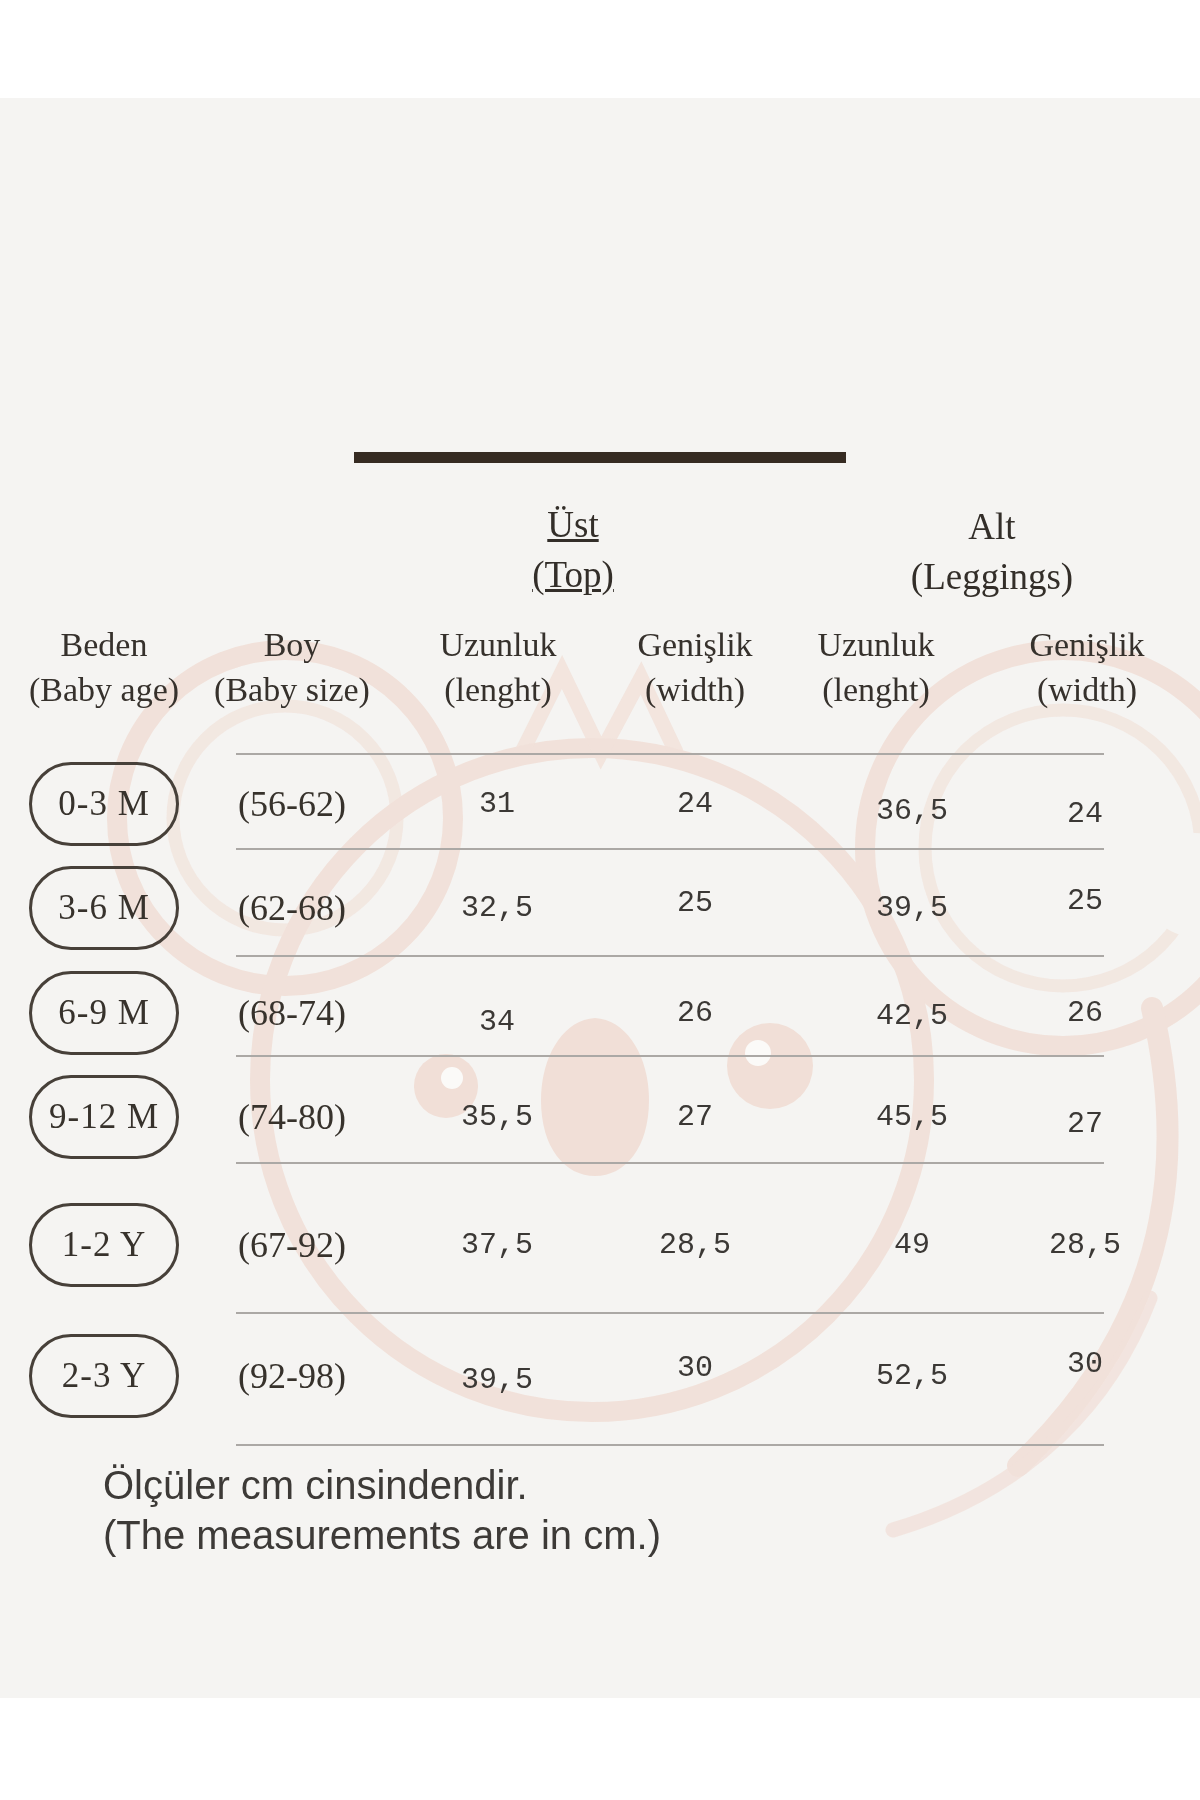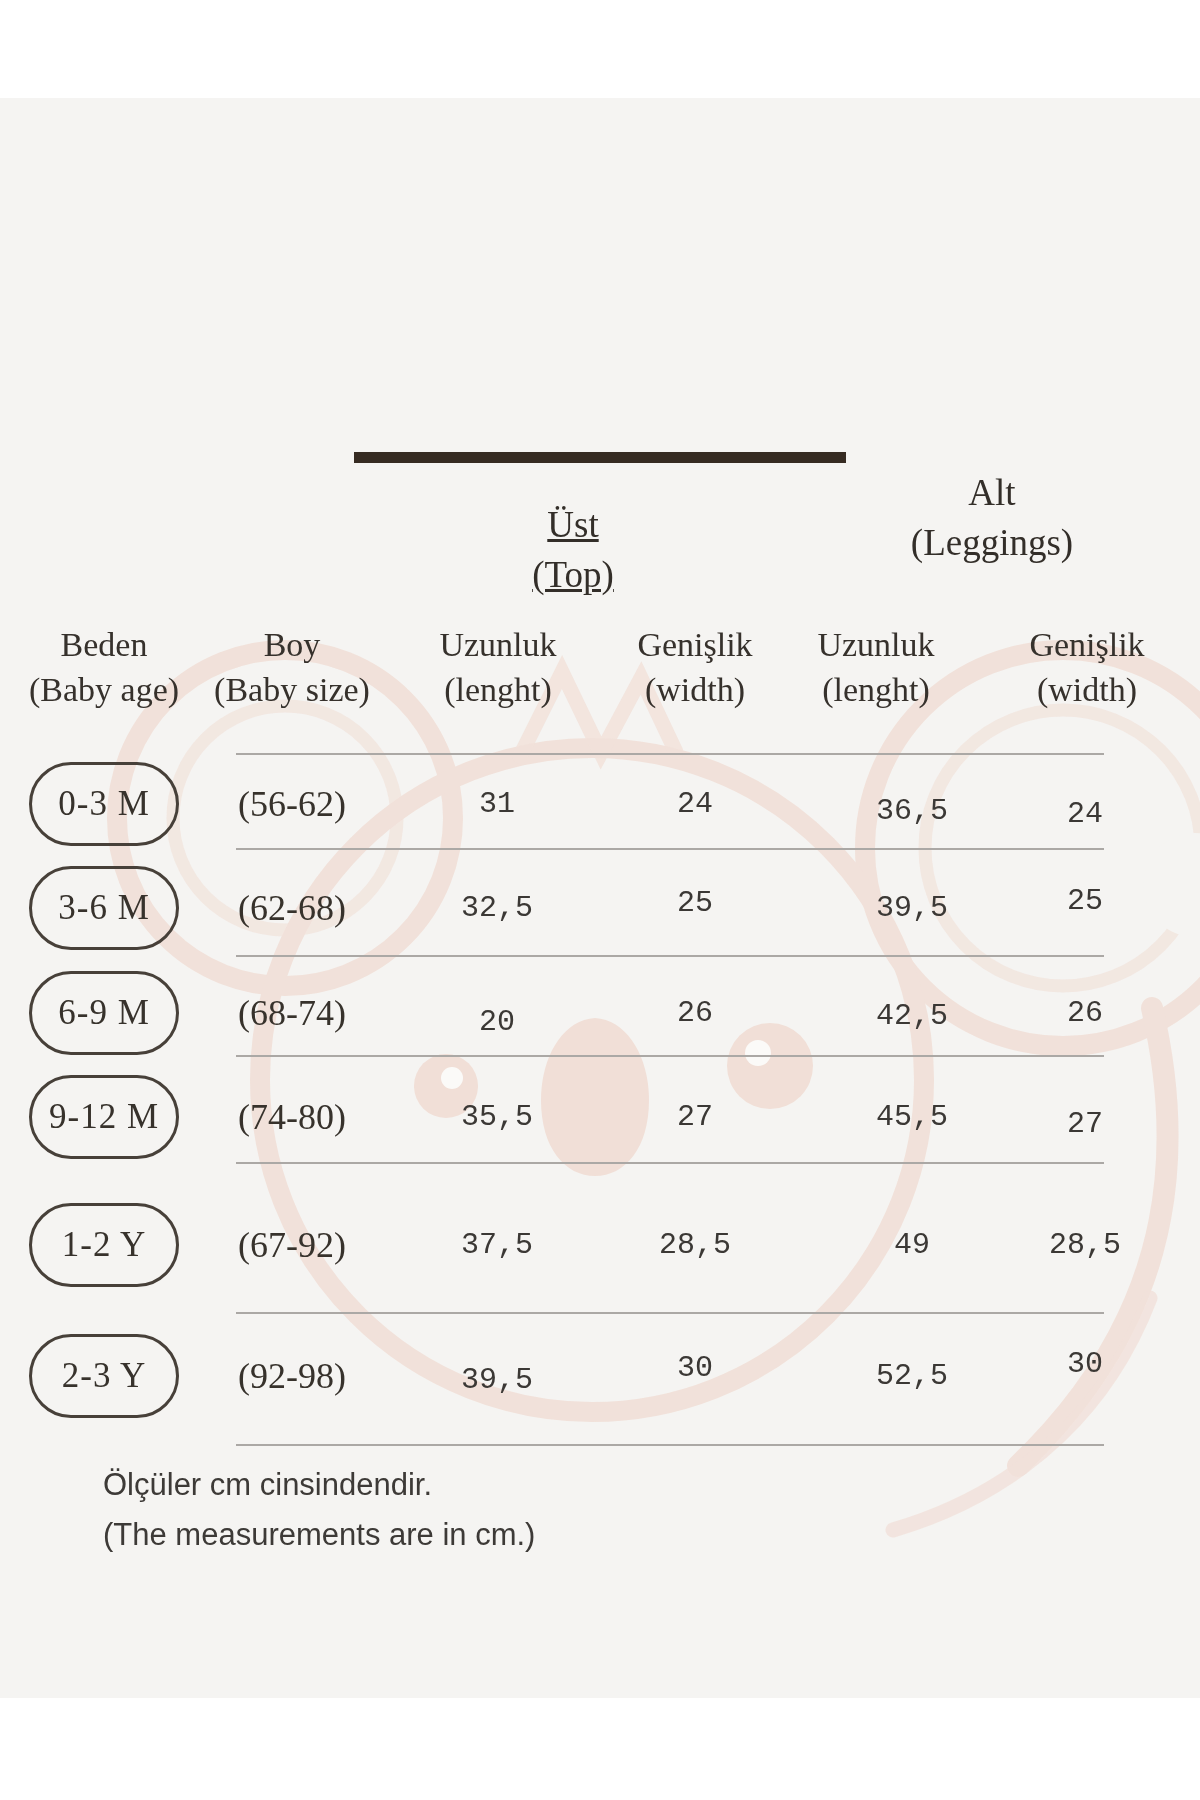--- a/index.html
+++ b/index.html
@@ -15,21 +15,21 @@
   .koala{position:absolute;left:0;top:0;width:1200px;height:1800px;}
 
   .title{position:absolute;left:0;top:122px;width:1200px;text-align:center;
          font-size:106px;line-height:136px;color:var(--title-brown);letter-spacing:1px;}
   .title-underline{position:absolute;left:50%;top:452px;width:492px;height:11px;
          transform:translateX(-50%);background:var(--underline-brown);}
 
   .group-head{position:absolute;transform:translateX(-50%);text-align:center;
          font-size:37px;line-height:50px;color:#332e29;}
   .group-head.g-top{left:573px;top:500px;text-decoration:underline;}
-  .group-head.g-leg{left:992px;top:468px;}
+  .group-head.g-leg{left:992px;top:502px;}
 
   .col-head{position:absolute;transform:translateX(-50%);text-align:center;
          font-size:34px;line-height:45px;color:#36312c;top:622px;white-space:nowrap;}
   .ch1{left:104px;} .ch2{left:292px;} .ch3{left:498px;} .ch4{left:695px;} .ch5{left:876px;} .ch6{left:1087px;}
 
   .divider{position:absolute;left:236px;width:868px;height:2px;background:var(--divider-gray);}
   .dividers .divider:nth-child(1){top:753px;}
   .dividers .divider:nth-child(2){top:848px;}
   .dividers .divider:nth-child(3){top:955px;}
   .dividers .divider:nth-child(4){top:1055px;}
@@ -61,21 +61,21 @@
   .rows .row:nth-child(6) .c3{margin-top:4px;}
   .rows .row:nth-child(6) .c4{margin-top:-8px;}
   .rows .row:nth-child(6) .c6{margin-top:-12px;}
 
   .pill{width:150px;height:84px;box-sizing:border-box;border:3px solid var(--pill-border);
         border-radius:44px;display:flex;align-items:center;justify-content:center;
         font-size:35px;letter-spacing:1px;color:#37322c;background:transparent;}
 
   .footer{position:absolute;left:103px;top:1460px;
         font-family:"Liberation Sans","DejaVu Sans",sans-serif;
-        font-size:31px;line-height:50px;color:#3d3a37;}
+        font-size:40px;line-height:50px;color:#3d3a37;}
 </style>
 </head>
 <body>
 
 <div class="page">
 
   <div class="canvas"></div>
 
   <svg class="koala" viewBox="0 0 1200 1800" xmlns="http://www.w3.org/2000/svg" aria-hidden="true">
     <g fill="none" stroke="#f1dfd7" stroke-width="20" stroke-linecap="round" opacity="0.9">
@@ -165,21 +165,21 @@
       <div class="cell c4 num">25</div>
       <div class="cell c5 num">39,5</div>
       <div class="cell c6 num">25</div>
     </div>
 
     <div class="row">
       <div class="cell c1">
         <div class="pill">6-9 M</div>
       </div>
       <div class="cell c2 serif">(68-74)</div>
-      <div class="cell c3 num">20</div>
+      <div class="cell c3 num">34</div>
       <div class="cell c4 num">26</div>
       <div class="cell c5 num">42,5</div>
       <div class="cell c6 num">26</div>
     </div>
 
     <div class="row">
       <div class="cell c1">
         <div class="pill">9-12 M</div>
       </div>
       <div class="cell c2 serif">(74-80)</div>

